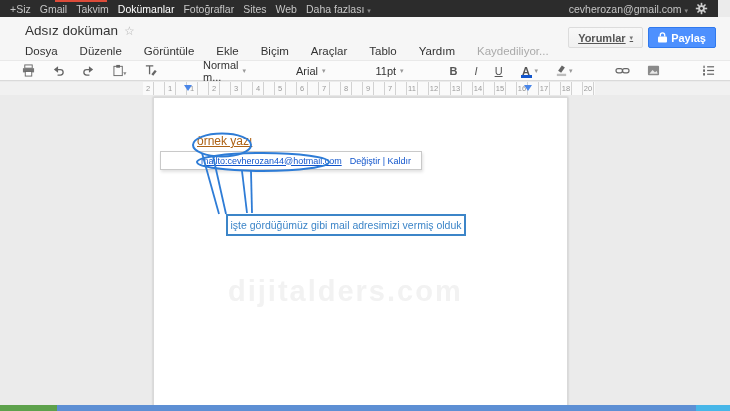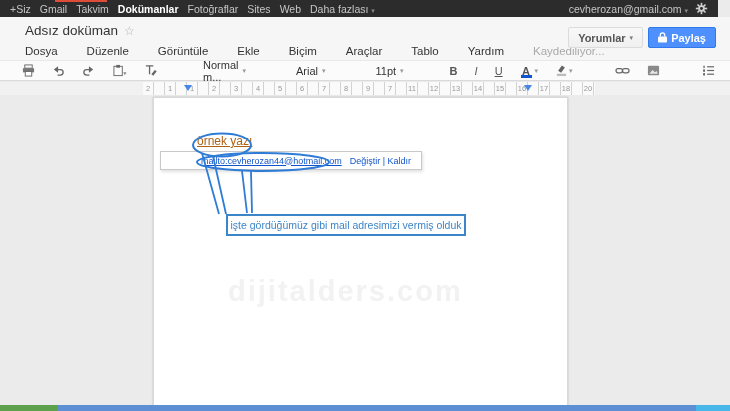--- a/index.html
+++ b/index.html
@@ -3,39 +3,39 @@
 <meta charset="utf-8">
 <style>
   * { box-sizing: border-box; margin: 0; padding: 0; }
   body { font-family: "Liberation Sans", "DejaVu Sans", sans-serif; }
   .screen { position: relative; width: 730px; height: 411px; overflow: hidden; background: #ebebeb; }
 
   
   .topbar { position: absolute; top: 0; left: 0; right: 12px; height: 17px; background: #2c2c2c;
             display: flex; align-items: center; padding: 0 10px; gap: 9px; font-size: 10.5px; color: #c6c6c6; }
   .topbar .tb-item { cursor: pointer; white-space: nowrap; }
-  .topbar .tb-item.active { color: #fff; font-weight: bold; }
+  .topbar .tb-item.active { color: #fff; font-weight: normal; }
   .red-indicator { position: absolute; top: 0; left: 55px; width: 52px; height: 2px; background: #dd4b39; }
   .tb-right { margin-left: auto; display: flex; align-items: center; gap: 7px; }
   .caret { font-size: 7px; color: #999; }
   .tb-caret { color: #888; }
 
   
   .header { position: absolute; top: 17px; left: 0; right: 0; height: 43px; background: #f6f6f6; }
   .doc-title-row { position: absolute; left: 25px; top: 6px; display: flex; align-items: center; gap: 6px; }
   .doc-title { font-size: 13.5px; color: #333; }
   .star { color: #b5b5b5; font-size: 12px; }
-  .menu-row { position: absolute; left: 25px; top: 28px; display: flex; align-items: center; gap: 29px;
+  .menu-row { position: absolute; left: 25px; top: 28px; display: flex; align-items: center; gap: 22px;
               font-size: 11.5px; color: #333; }
   .menu-item { cursor: pointer; white-space: nowrap; }
   .save-status { color: #aaa; margin-left: 0; }
   .header-buttons { position: absolute; right: 14px; top: 10px; display: flex; gap: 5px; }
   .btn { height: 21px; padding: 0 9px; font-size: 11px; font-weight: bold; border-radius: 2px;
          display: inline-flex; align-items: center; gap: 4px; cursor: pointer; }
-  .btn-comments { background: linear-gradient(#f8f8f8, #f0f0f0); border: 1px solid #dcdcdc; color: #555; }
+  .btn-comments { background: linear-gradient(#f8f8f8, #f0f0f0); border: 1px solid #dcdcdc; color: #555; text-decoration: underline; }
   .btn-share { background: #4d90fe; border: 1px solid #3079ed; color: #fff; }
 
   
   .toolbar { position: absolute; top: 60px; left: 0; right: 0; height: 21px; background: #fbfbfb;
              border-top: 1px solid #e9e9e9; border-bottom: 1px solid #dadada;
              display: flex; align-items: center; padding-left: 22px; gap: 17px; font-size: 11px; color: #444; }
   .ticon { width: 19px; height: 17px; display: inline-flex; align-items: center; justify-content: center; cursor: pointer; }
   .ticon.active { background: #e0e0e0; border: 1px solid #b5b5b5; border-radius: 2px; }
   .tsep { width: 1px; height: 14px; background: #d8d8d8; margin: 0 4px; }
   .tdrop { display: inline-flex; align-items: center; gap: 4px; padding: 0 4px; color: #333; cursor: pointer; height: 17px; }

